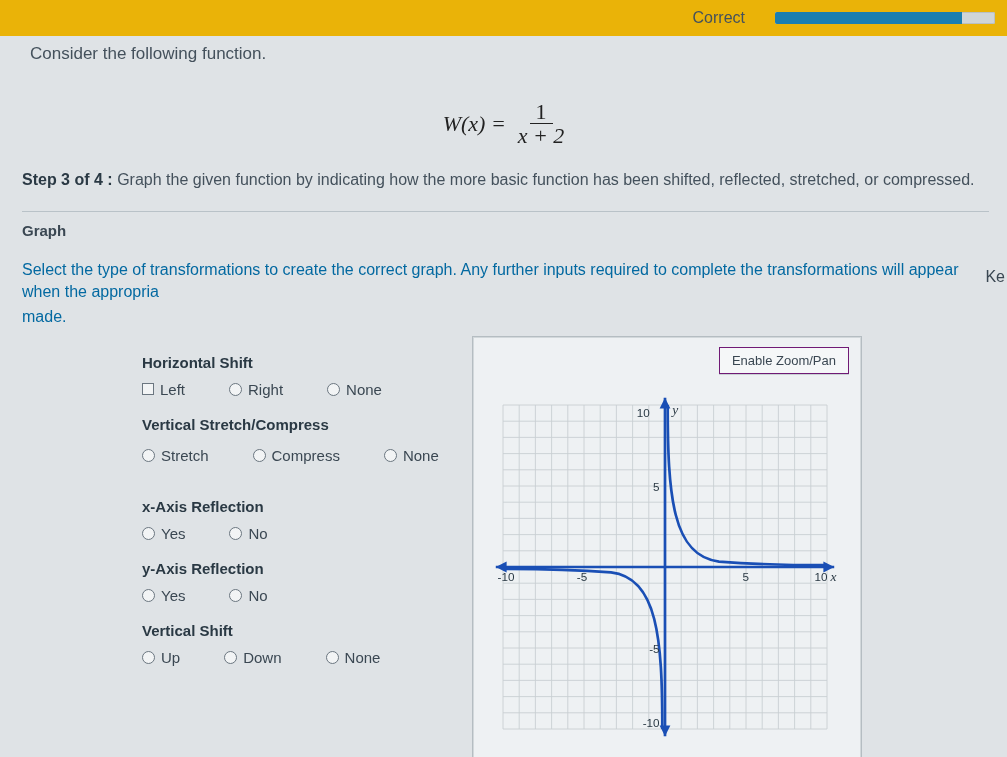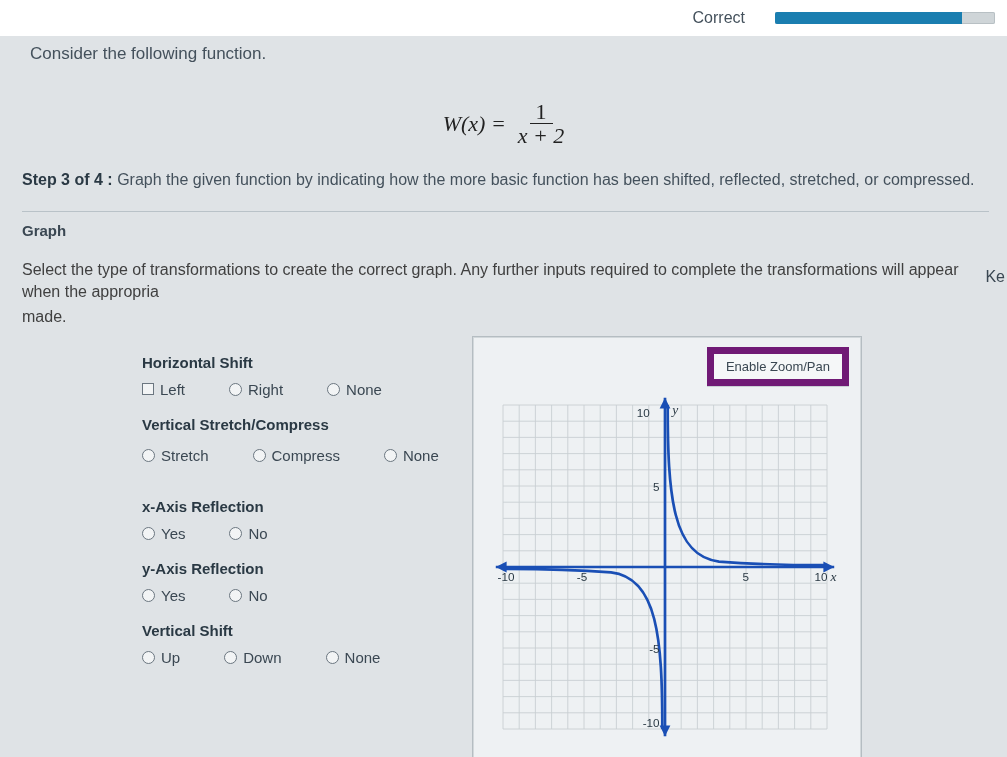--- a/index.html
+++ b/index.html
@@ -9,21 +9,21 @@
       width: 1007px;
       height: 757px;
       overflow: hidden;
       color: #3a4752;
       position: relative;
     }
     .topbar {
       position: absolute;
       top: 0; left: 0; right: 0;
       height: 36px;
-      background: #ffffff;
+      background: #eab308;
       display: flex;
       align-items: center;
       justify-content: flex-end;
       padding: 0 12px;
       gap: 18px;
     }
     .correct-label {
       font-size: 16px;
       color: #44515c;
       margin-right: 12px;
@@ -91,21 +91,21 @@
     }
     .truncated-right {
       position: absolute;
       right: 2px;
       top: 232px;
       font-size: 16px;
       color: #3a4752;
     }
     .instruct {
       font-size: 16px;
-      color: #404040;
+      color: #0369a1;
       margin-bottom: 4px;
       line-height: 1.35;
     }
     .columns {
       display: flex;
       gap: 20px;
       align-items: flex-start;
     }
     .left-col {
       flex: 0 0 430px;
@@ -150,21 +150,21 @@
     .graph-panel {
       background: #eef1f3;
       border: 1px solid #b5bdc2;
       padding: 10px 12px 14px 12px;
       width: 390px;
       box-shadow: inset 0 0 0 1px #d2d8db;
     }
     .zoom-btn {
       float: right;
       background: #f5f7f8;
-      border: 7px solid #701a75;
+      border: 1px solid #701a75;
       color: #3a4752;
       font-size: 13px;
       padding: 5px 12px;
       cursor: pointer;
       box-shadow: 0 1px 0 #c9d0d4;
     }
     .graph-box {
       clear: both;
       margin-top: 40px;
       width: 360px;

